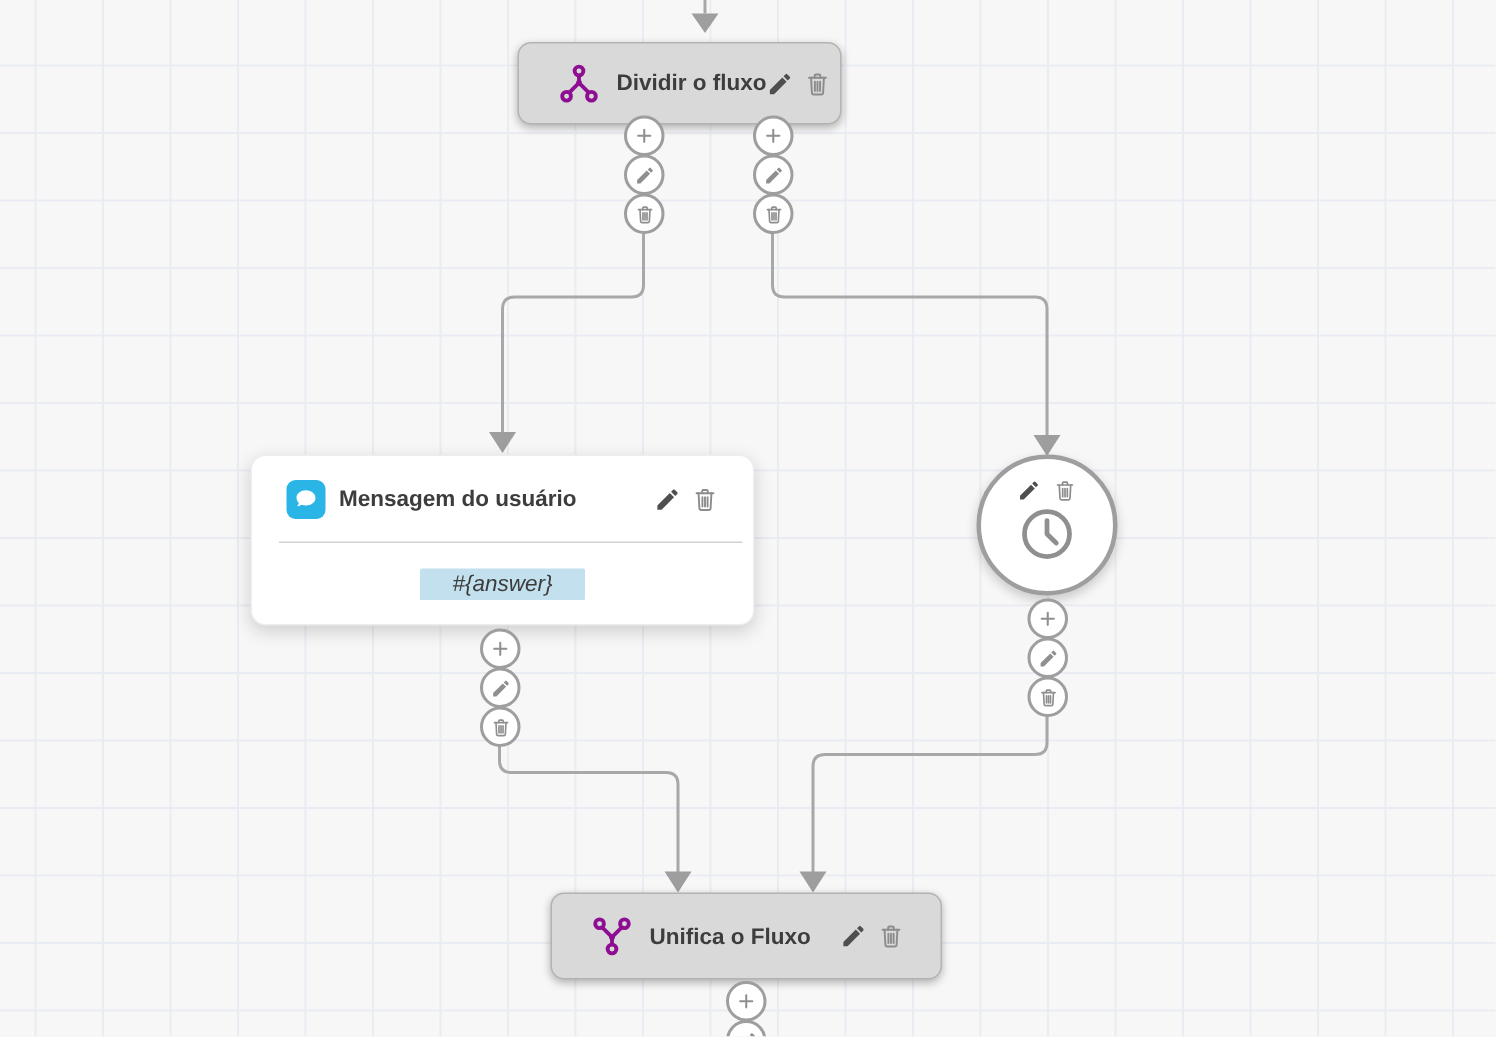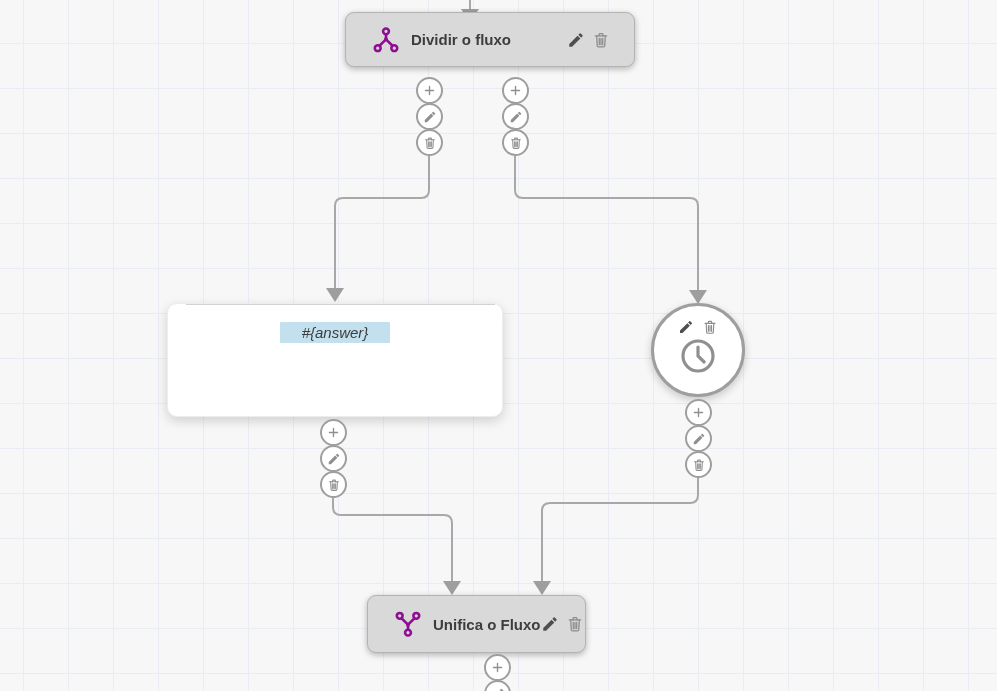--- a/index.html
+++ b/index.html
@@ -23,22 +23,22 @@
     background:#d9d9d9;border:1px solid #b3b3b3;border-radius:9px;
     box-shadow:0 2px 6px rgba(0,0,0,.28);
     padding:0 24px 0 26px;
   }
   .node-gray .n-icon{flex:0 0 auto;width:28px;height:28px;margin-right:11px;}
   .node-gray .n-title{font-size:15px;font-weight:bold;color:#3d3d3d;white-space:nowrap;}
   .spacer{flex:1 1 auto;}
   .hdr-edit{width:18px;height:18px;color:#4f4f4f;flex:0 0 auto;}
   .hdr-del{width:18px;height:18px;color:#8c8c8c;flex:0 0 auto;margin-left:7px;}
 
-  #node-split{left:345px;top:12px;width:290px;height:55px;}
-  #node-merge{left:367px;top:595px;width:219px;height:58px;}
+  #node-split{left:345px;top:28px;width:216px;height:55px;}
+  #node-merge{left:367px;top:595px;width:261px;height:58px;}
 
   
   #node-message{
     position:absolute;left:167px;top:303px;width:336px;height:114px;box-sizing:border-box;
     background:#ffffff;border:1px solid #ededed;border-radius:10px;
     box-shadow:0 4px 12px rgba(0,0,0,.16);
   }
   #node-message .m-header{display:flex;align-items:center;height:57px;padding:0 23px;}
   #node-message .m-badge{
     width:26px;height:26px;border-radius:6px;background:#2bb4e6;
@@ -156,20 +156,42 @@
   <button class="act small-icon" style="left:502px;top:129px;">
     <svg viewBox="0 0 24 24" fill="none" stroke="currentColor" stroke-width="1.9" stroke-linecap="round">
       <path d="M4.5 6.5h15"></path>
         <path d="M9.5 6.5V4.7c0-.6.5-1.1 1.1-1.1h2.8c.6 0 1.1.5 1.1 1.1v1.8"></path>
       <path d="M6.3 6.5l.7 13.2c.05.9.8 1.6 1.7 1.6h6.6c.9 0 1.65-.7 1.7-1.6l.7-13.2"></path>
       <path d="M9.7 10v8.2M12 10v8.2M14.3 10v8.2"></path>
     </svg>
   </button>
 
   <div id="node-message">
+    <div class="m-header">
+      <span class="m-badge">
+        <svg viewBox="0 0 24 24">
+          <path fill="#ffffff" d="M12 4.6c-4.2 0-7.6 2.7-7.6 6 0 1.5.7 2.9 1.85 3.95-.1.95-.5 2.05-1.5 2.85 1.35.1 2.75-.4 3.8-1.15 1.05.35 2.25.55 3.45.55 4.2 0 7.6-2.7 7.6-6s-3.4-6.2-7.6-6.2z"></path>
+        </svg>
+      </span>
+      <span class="m-title">Mensagem do usuário</span>
+      <span class="spacer"></span>
+      <span class="hdr-edit">
+        <svg viewBox="0 0 24 24" fill="currentColor">
+            <path d="M3 17.25V21h3.75L17.81 9.94l-3.75-3.75L3 17.25zM20.71 7.04c.39-.39.39-1.02 0-1.41l-2.34-2.34a.9959.9959 0 0 0-1.41 0l-1.83 1.83 3.75 3.75 1.83-1.83z"></path>
+          </svg>
+      </span>
+      <span class="hdr-del">
+        <svg viewBox="0 0 24 24" fill="none" stroke="currentColor" stroke-width="1.7" stroke-linecap="round">
+          <path d="M4.5 6.5h15"></path>
+            <path d="M9.5 6.5V4.7c0-.6.5-1.1 1.1-1.1h2.8c.6 0 1.1.5 1.1 1.1v1.8"></path>
+          <path d="M6.3 6.5l.7 13.2c.05.9.8 1.6 1.7 1.6h6.6c.9 0 1.65-.7 1.7-1.6l.7-13.2"></path>
+          <path d="M9.7 10v8.2M12 10v8.2M14.3 10v8.2"></path>
+        </svg>
+      </span>
+    </div>
     <div class="m-divider"></div>
     <div class="m-body">
       <span class="var-highlight">#{answer}</span>
     </div>
   </div>
 
   <button class="act" style="left:320px;top:419px;">
     <svg viewBox="0 0 24 24" fill="none" stroke="currentColor" stroke-width="2.2" stroke-linecap="round">
         <path d="M12 5.5v13M5.5 12h13"></path>
       </svg>

